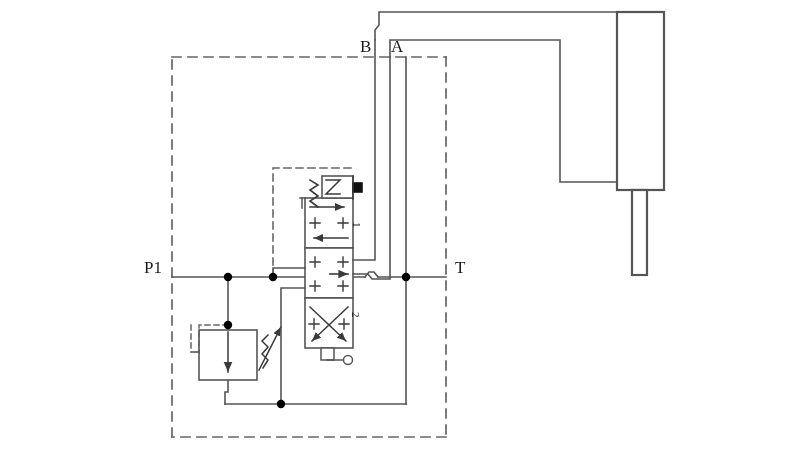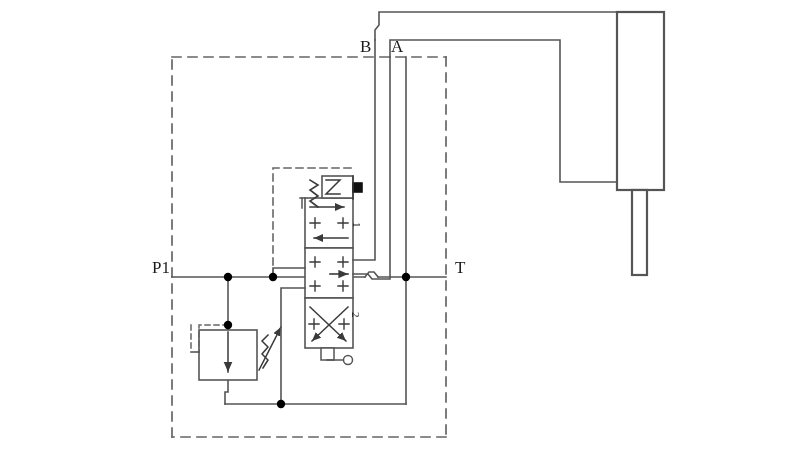--- a/index.html
+++ b/index.html
@@ -196,21 +196,21 @@
     <g fill="#000000" stroke="none">
       <circle cx="228" cy="277" r="4.2"></circle>
       <circle cx="273" cy="277" r="4.2"></circle>
       <circle cx="406" cy="277" r="4.2"></circle>
       <circle cx="281" cy="404" r="4.2"></circle>
       <circle cx="228" cy="325" r="4.2"></circle>
     </g>
 
   </svg>
 
-  <div class="lbl lbl-port" style="left:152px; top:258px;">P1</div>
+  <div class="lbl lbl-port" style="left:144px; top:258px;">P1</div>
 
   <div class="lbl lbl-port" style="left:455px; top:258px;">T</div>
 
   <div class="lbl lbl-port" style="left:360px; top:37px;">B</div>
 
   <div class="lbl lbl-port" style="left:391px; top:37px;">A</div>
 
   <div class="lbl lbl-pos" style="left:363px; top:222px;">1</div>
 
   <div class="lbl lbl-pos" style="left:362px; top:312px;">2</div>

